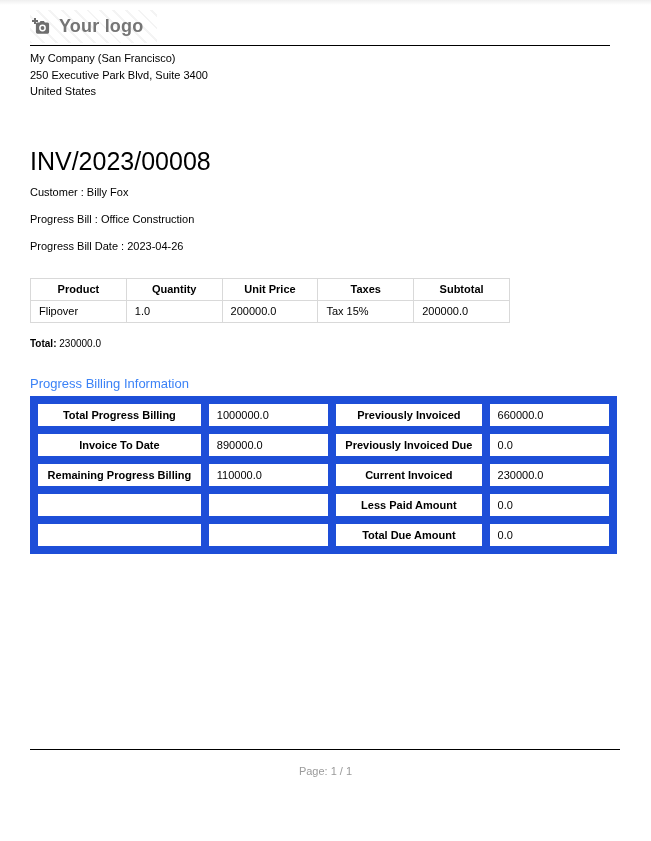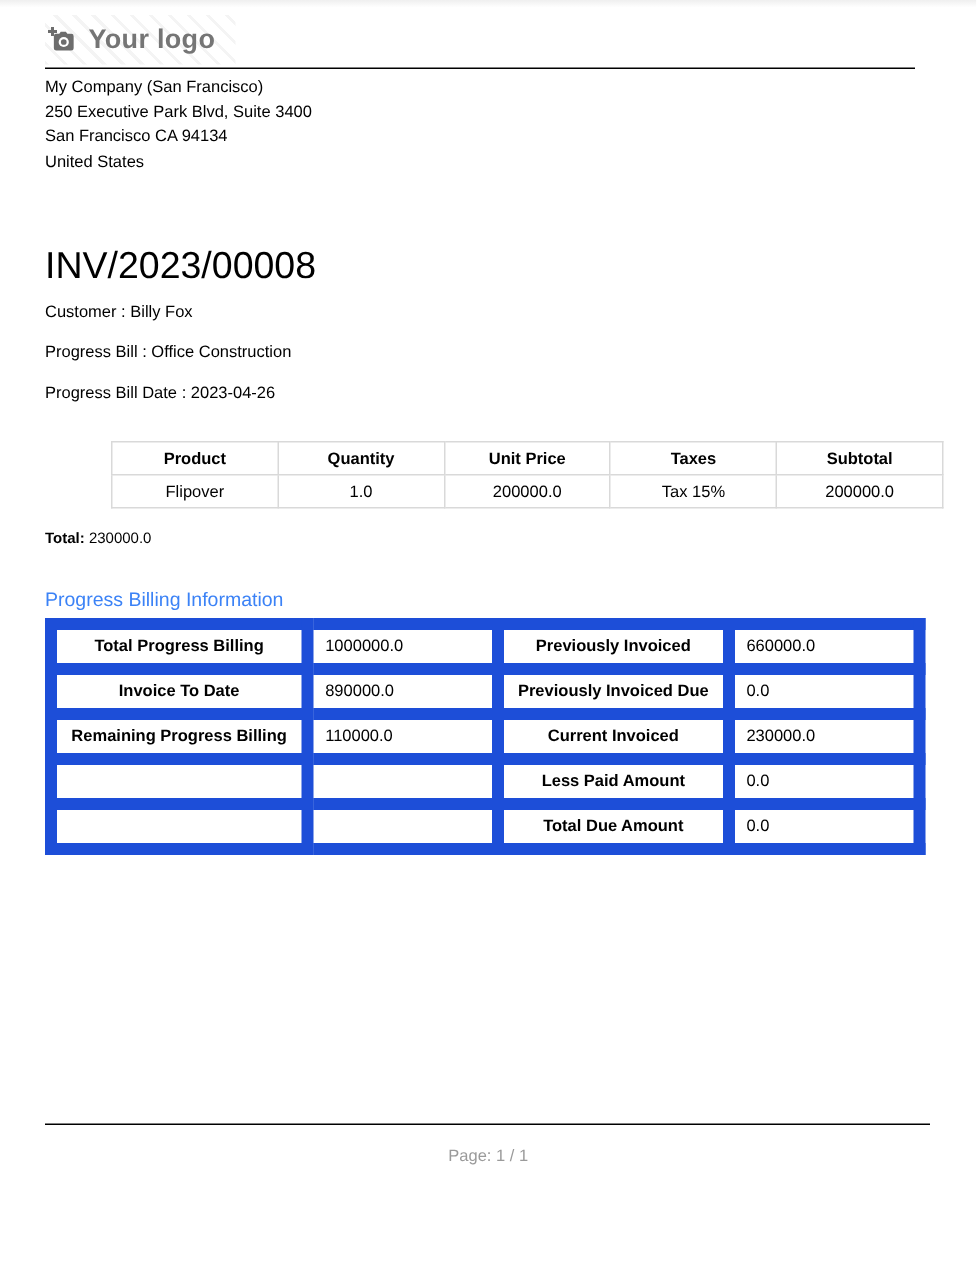--- a/index.html
+++ b/index.html
@@ -68,34 +68,33 @@
     font-size: 11px;
     color: #000000;
     margin-top: 15px;
   }
   .meta-line.first { margin-top: 10px; }
 
   
   table { border-collapse: collapse; }
   .product-table {
     margin-top: 26px;
-    width: 555px;
-    font-size: 11px;
-    margin-left: 44px;
+    width: 480px;
+    font-size: 11px;
   }
   .product-table th, .product-table td {
     border: 1px solid #d9d9d9;
     padding: 4px 8px;
     height: 22px;
   }
   .product-table th {
     font-weight: bold;
     text-align: center;
   }
-  .product-table td { text-align: center; }
+  .product-table td { text-align: left; }
   .product-table col { width: 20%; }
 
   
   .total-line {
     margin-top: 15px;
     font-size: 10px;
   }
   .total-line .lbl { font-weight: bold; }
 
   
@@ -161,21 +160,20 @@
       </span>
       <span class="logo-text">Your logo</span>
     </div>
 
     <hr class="header-rule">
 
     
     <div class="company-block">
       <div>My Company (San Francisco)</div>
       <div>250 Executive Park Blvd, Suite 3400</div>
-      <div>San Francisco CA 94134</div>
       <div>United States</div>
     </div>
 
     
     <div class="invoice-title">INV/2023/00008</div>
 
     
     <div class="meta-line first">Customer : Billy Fox</div>
     <div class="meta-line">Progress Bill : Office Construction</div>
     <div class="meta-line">Progress Bill Date : 2023-04-26</div>

